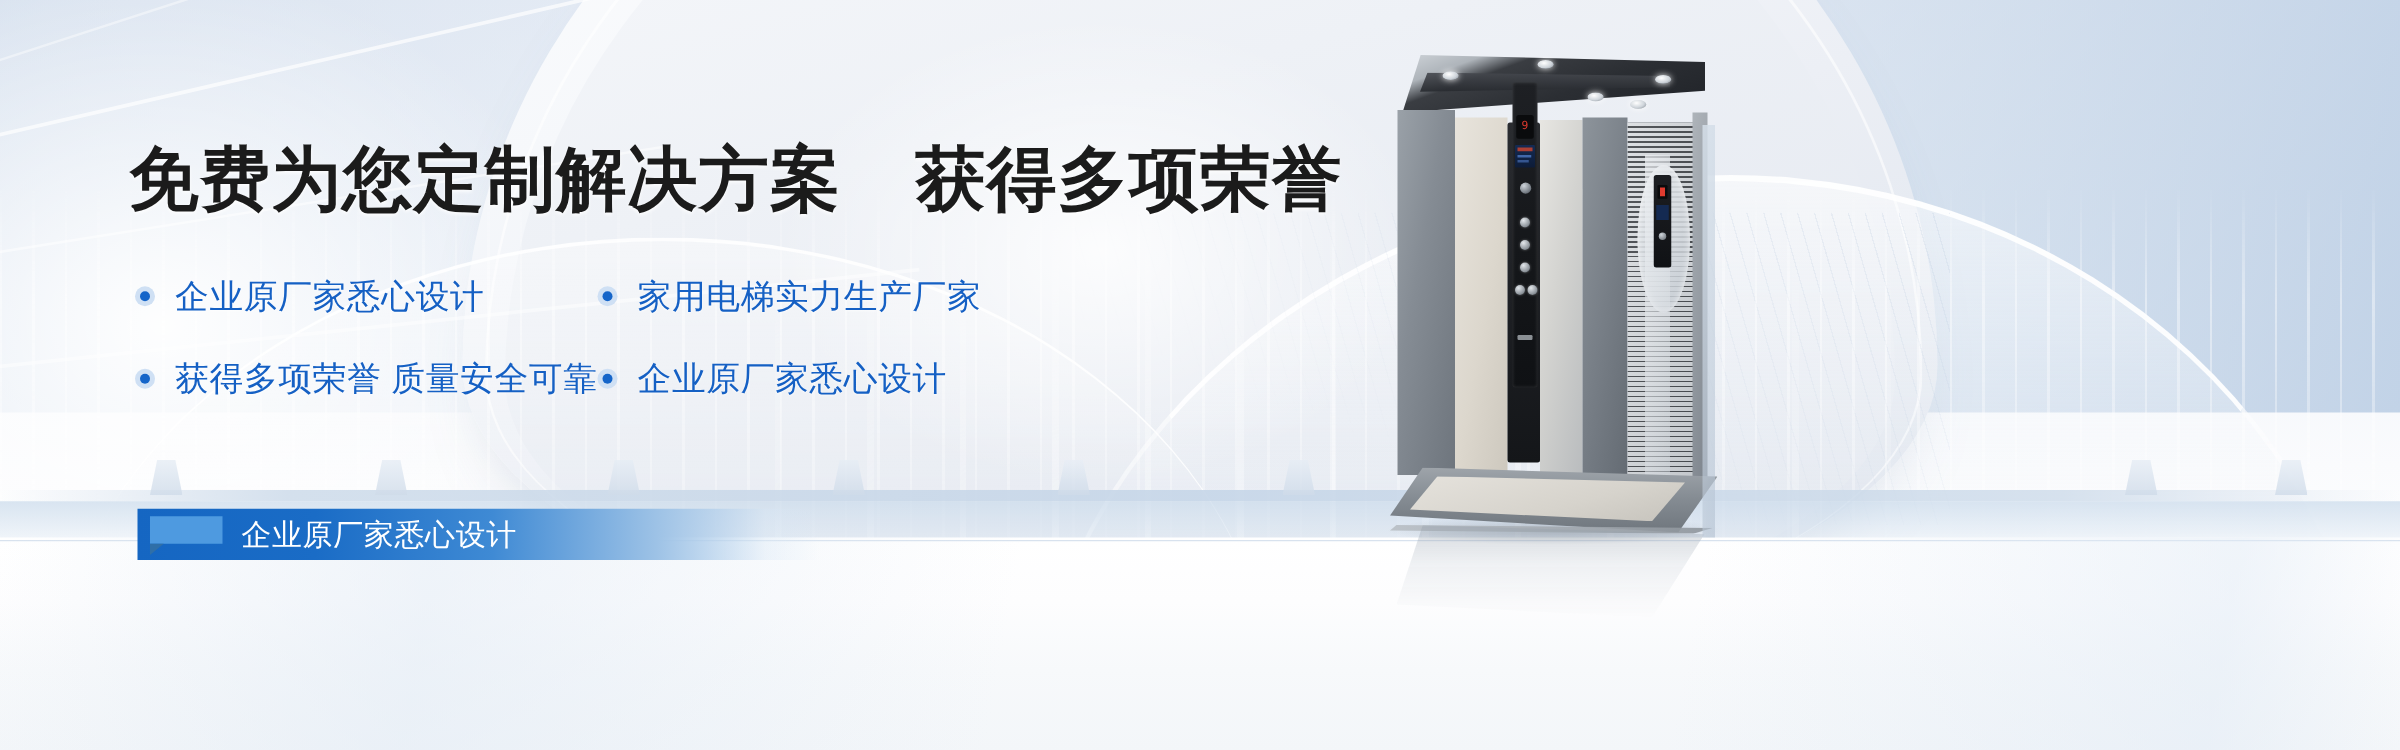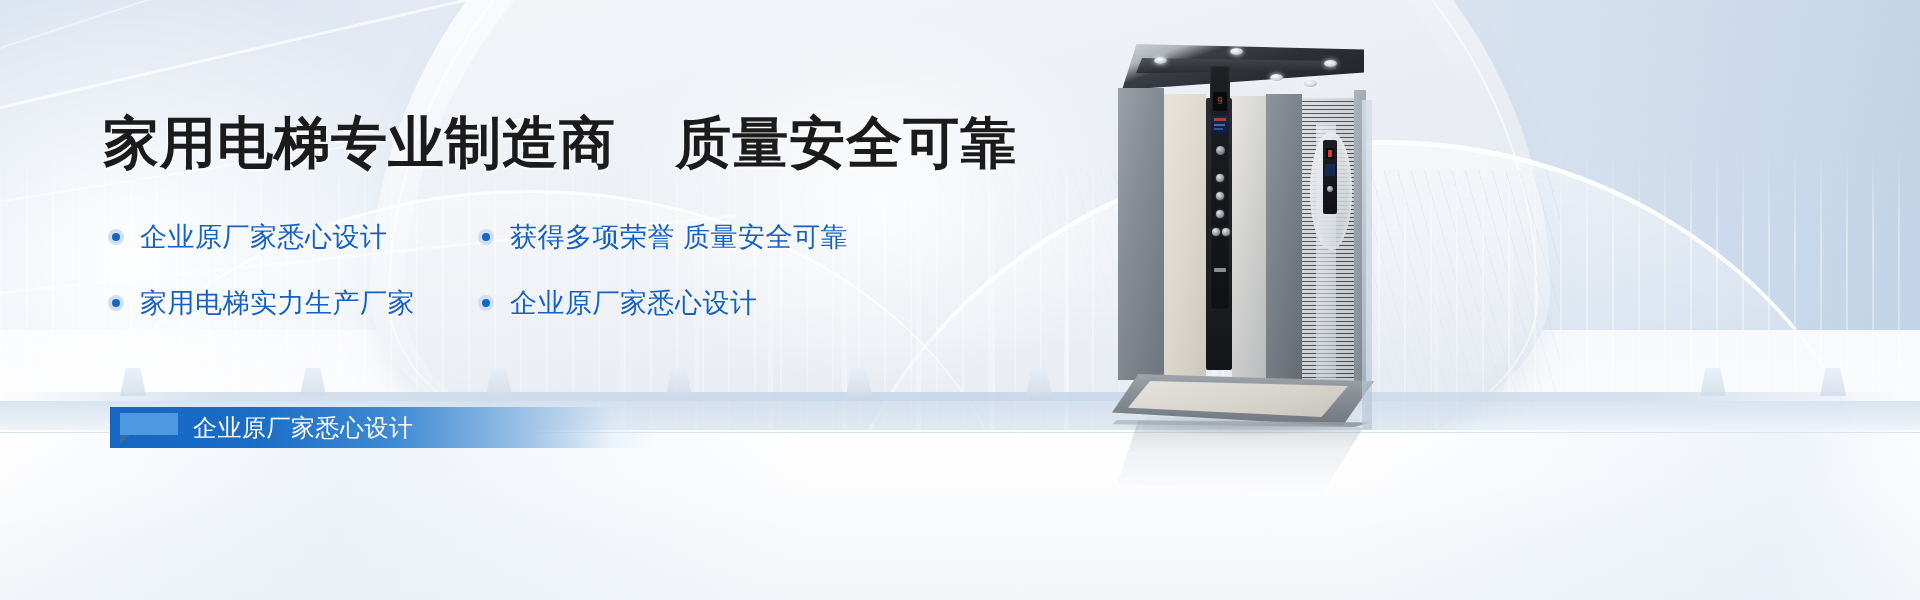--- a/index.html
+++ b/index.html
@@ -373,46 +373,46 @@
   <div class="floor-line"></div>
   <div class="floor-sheen"></div>
 
   <div class="glow-mid"></div>
   <div class="streak s4"></div>
   <div class="streak s1"></div>
   <div class="streak s2"></div>
   <div class="streak s3"></div>
 
   <div class="headline">
-    <span>家用电梯专业制造商</span>
+    <span>免费为您定制解决方案</span>
     <span class="gap"></span>
-    <span>质量安全可靠</span>
+    <span>获得多项荣誉</span>
   </div>
 
   <div class="features">
 
     <div class="feat">
       <span class="dot">
           <i></i>
         </span>
       <span class="feat-label">企业原厂家悉心设计</span>
     </div>
 
     <div class="feat">
       <span class="dot">
           <i></i>
         </span>
-      <span class="feat-label">获得多项荣誉 质量安全可靠</span>
+      <span class="feat-label">家用电梯实力生产厂家</span>
     </div>
 
     <div class="feat">
       <span class="dot">
           <i></i>
         </span>
-      <span class="feat-label">家用电梯实力生产厂家</span>
+      <span class="feat-label">获得多项荣誉 质量安全可靠</span>
     </div>
 
     <div class="feat">
       <span class="dot">
           <i></i>
         </span>
       <span class="feat-label">企业原厂家悉心设计</span>
     </div>
 
   </div>

